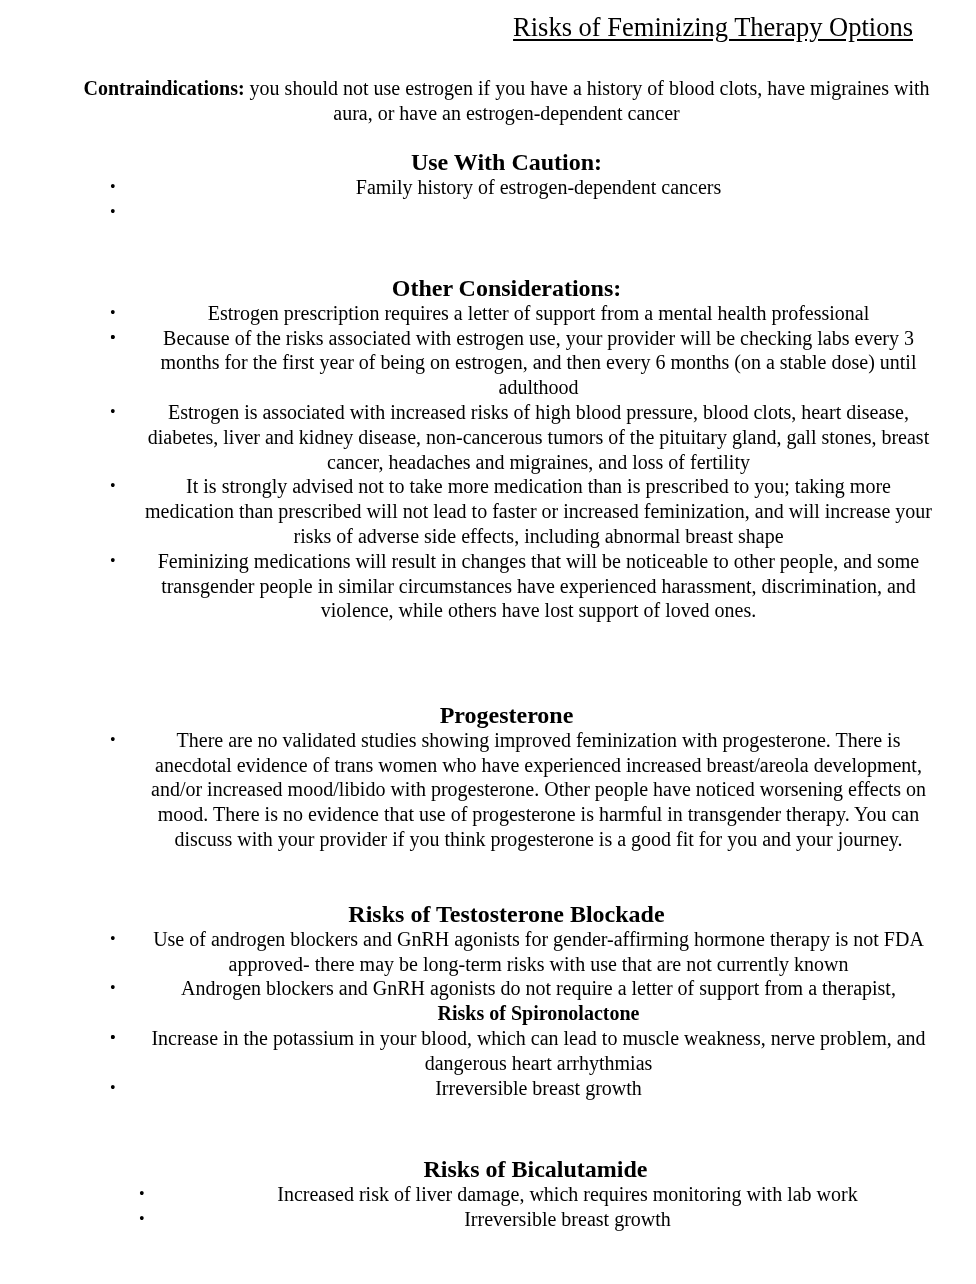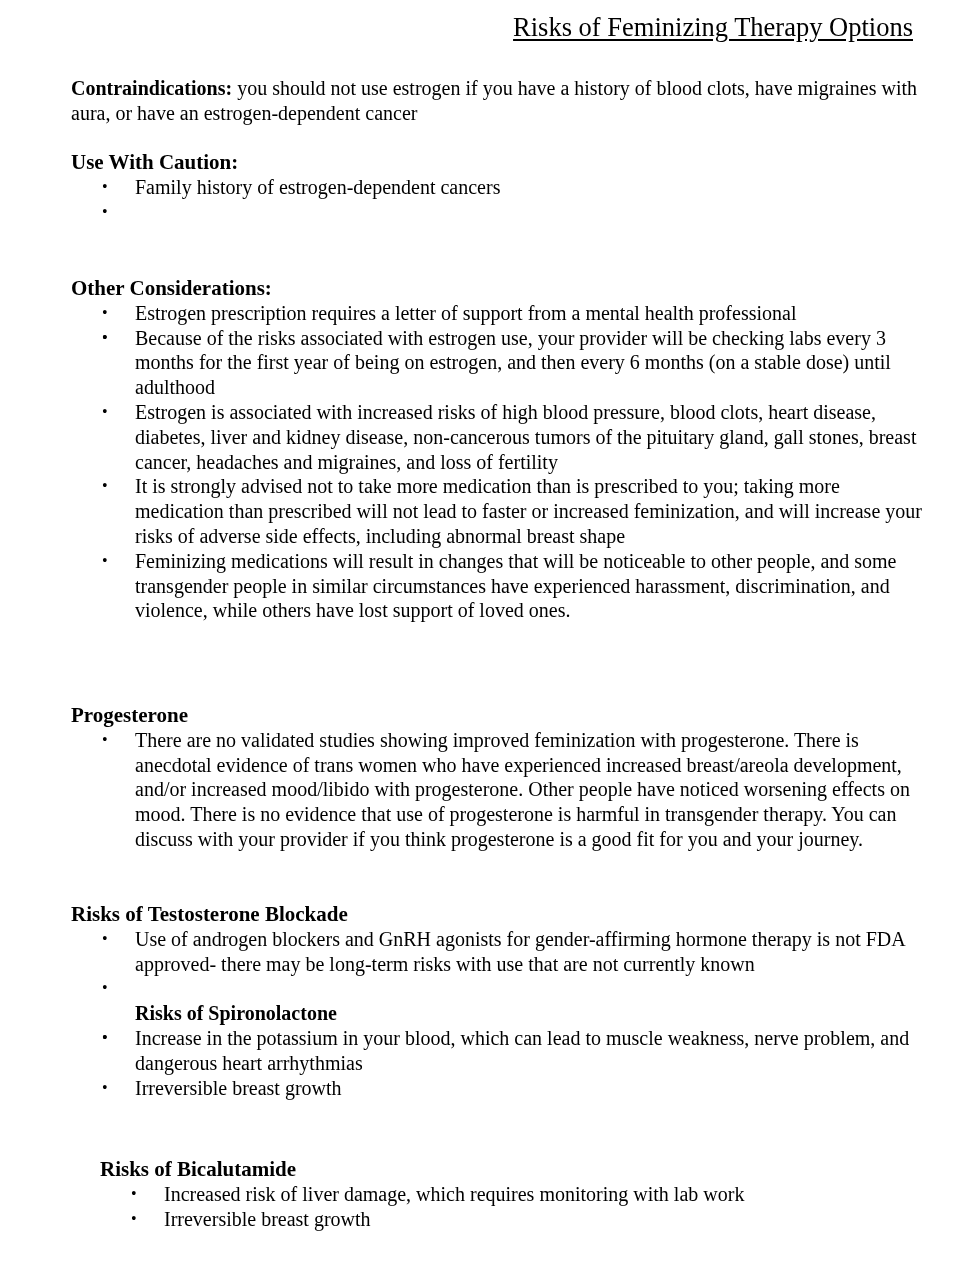--- a/index.html
+++ b/index.html
@@ -2,22 +2,22 @@
 <html><head>
 <meta charset="utf-8">
 <style>
   html, body { margin: 0; padding: 0; background: #ffffff; }
   body { width: 976px; height: 1284px; position: relative; overflow: hidden;
          font-family: "Liberation Serif", "DejaVu Serif", serif; color: #000; }
   .page { position: absolute; left: 63px; top: 0; width: 860px; }
   .title { position: absolute; left: 0; width: 850px; top: 10px; text-align: right;
            font-size: 26.5px; line-height: 34px; text-decoration: underline; text-underline-offset: 3px; }
   .para { font-size: 20px; line-height: 24.8px; }
-  .block { position: absolute; left: 8px; width: 855px; }
-  .heading { font-weight: bold; font-size: 21px; line-height: 24.8px; }
+  .block { position: absolute; left: 16px; width: 855px; text-align: center; }
+  .heading { font-weight: bold; font-size: 24px; line-height: 24.8px; }
   ul { list-style: none; margin: 0; padding: 0; }
   li { position: relative; padding-left: 64px; font-size: 20px; line-height: 24.8px; }
   li .bullet { position: absolute; left: 31px; top: 0; font-size: 16px; }
   b { font-weight: bold; }
 </style>
 </head>
 <body>
 
 <div class="page">
 
@@ -51,21 +51,21 @@
     <div class="heading">Progesterone</div>
     <ul>
       <li><span class="bullet">•</span><span>There are no validated studies showing improved feminization with progesterone. There is anecdotal evidence of trans women who have experienced increased breast/areola development, and/or increased mood/libido with progesterone. Other people have noticed worsening effects on mood. There is no evidence that use of progesterone is harmful in transgender therapy. You can discuss with your provider if you think progesterone is a good fit for you and your journey.</span></li>
     </ul>
   </div>
 
   <div class="block" style="top:902px;">
     <div class="heading">Risks of Testosterone Blockade</div>
     <ul>
       <li><span class="bullet">•</span><span>Use of androgen blockers and GnRH agonists for gender-affirming hormone therapy is not FDA approved- there may be long-term risks with use that are not currently known</span></li>
-      <li><span class="bullet">•</span><br><b>Risks of Spironolactone</b></li>
+      <li><span class="bullet">•</span><span>Androgen blockers and GnRH agonists do not require a letter of support from a therapist,</span><br><b>Risks of Spironolactone</b></li>
       <li><span class="bullet">•</span></li>
       <li><span class="bullet">•</span><span>Increase in the potassium in your blood, which can lead to muscle weakness, nerve problem, and dangerous heart arrhythmias</span></li>
       <li><span class="bullet">•</span><span>Irreversible breast growth</span></li>
     </ul>
   </div>
 
   <div class="block" style="top:1157px;margin-left:29px;">
     <div class="heading">Risks of Bicalutamide</div>
     <ul>
       <li><span class="bullet">•</span><span>Increased risk of liver damage, which requires monitoring with lab work</span></li>

